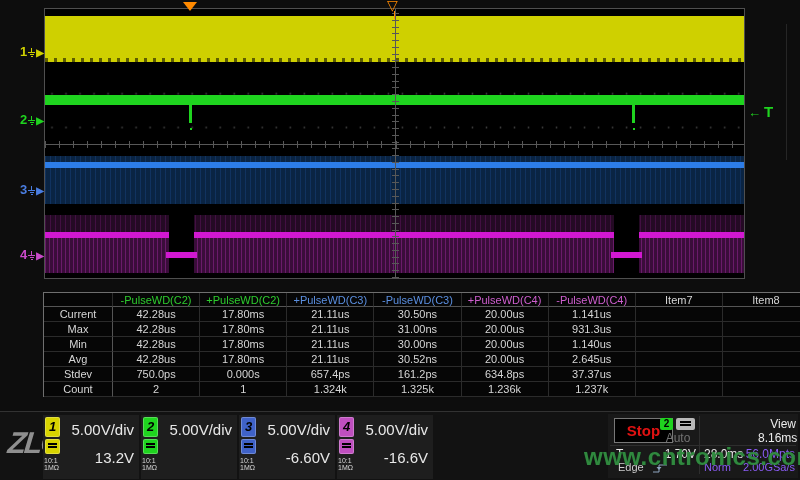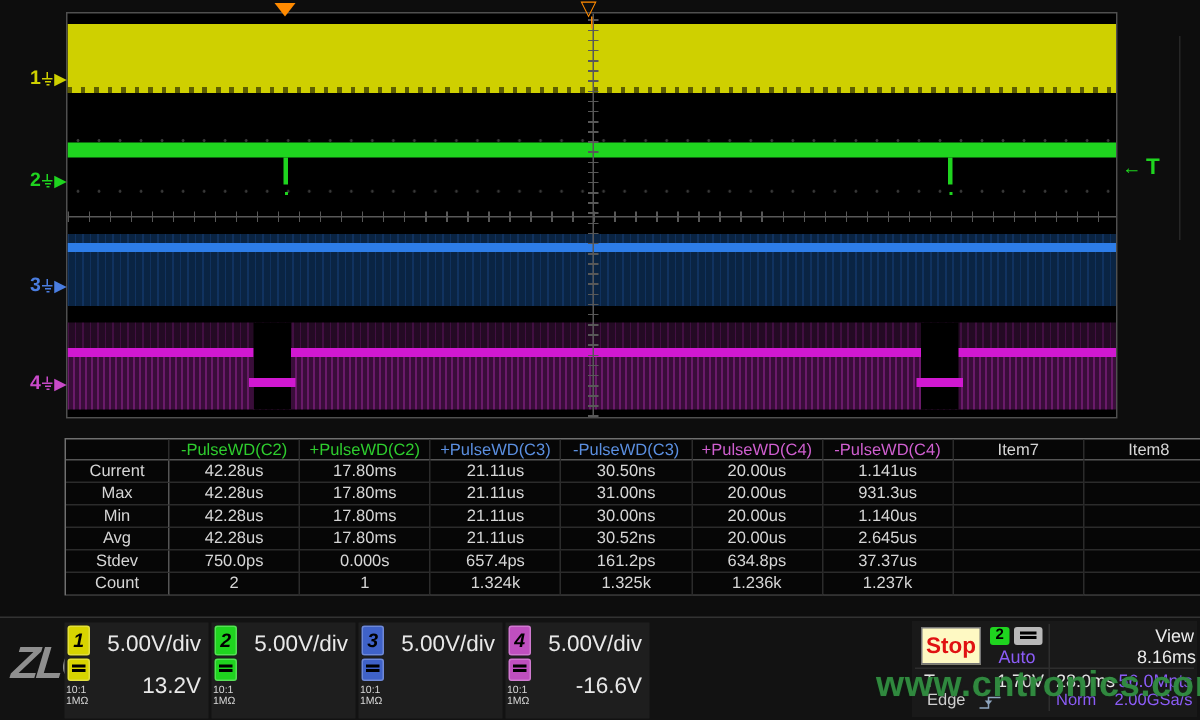--- a/index.html
+++ b/index.html
@@ -80,29 +80,29 @@
         border-top:2px solid #000;border-bottom:2px dashed #000;box-sizing:border-box;}
   .probe{position:absolute;left:1px;top:42px;font-size:7px;line-height:7px;color:#d8d8d8;}
   .cvals{position:absolute;left:20px;right:5px;top:0;height:100%;text-align:right;color:#e8e8e8;}
   .cvals .scale{height:28px;line-height:30px;font-size:15px;}
   .cvals .offset{height:26px;line-height:30px;font-size:15px;}
   .c1{background:#d8d400;} .c2{background:#1fd41f;} .c3{background:#3f62c8;} .c4{background:#bf4fbf;}
 
   .trigpanel{position:absolute;left:608px;top:2px;width:190px;height:64px;background:#191919;}
   .tp-vdiv{position:absolute;left:91px;top:2px;width:1px;height:58px;background:#2e2e2e;}
   .tp-hdiv{position:absolute;left:2px;top:31px;width:186px;height:1px;background:#2e2e2e;}
-  .stopbox{position:absolute;left:6px;top:4px;width:40px;height:25px;background:#fef9c3;border:1px solid #777;
+  .stopbox{position:absolute;left:6px;top:4px;width:59px;height:25px;background:#000000;border:1px solid #777;
         box-sizing:border-box;color:#e01212;font-weight:bold;font-size:15px;text-align:center;line-height:23px;}
   .srcgroup{position:absolute;left:50px;top:3px;width:40px;height:27px;}
   .srcbadge{position:absolute;left:2px;top:1px;width:13px;height:12px;background:#1fd41f;border-radius:2px;
         color:#000;font-size:10px;font-weight:bold;text-align:center;line-height:12px;}
   .srccoup{position:absolute;left:18px;top:1px;width:19px;height:12px;background:#b9b9b9;border-radius:2px;}
   .srccoup .dc{position:absolute;left:4px;top:3px;width:11px;height:5px;
         border-top:2px solid #000;border-bottom:2px dashed #000;box-sizing:border-box;}
-  .srcmode{position:absolute;left:0;top:14px;width:40px;text-align:center;color:#8b5cf6;font-size:12px;}
+  .srcmode{position:absolute;left:0;top:14px;width:40px;text-align:center;color:#737373;font-size:12px;}
   .tbbox{position:absolute;left:95px;top:3px;width:57px;height:28px;background:#000;border:1px solid #999;
         box-sizing:border-box;color:#fff;display:flex;align-items:center;justify-content:center;}
   .tbbox .num{font-size:19px;letter-spacing:-0.5px;}
   .tbbox .unit{font-size:9px;line-height:9px;margin-left:3px;text-align:left;}
   .viewbox{position:absolute;left:150px;top:3px;width:38px;height:28px;color:#ececec;font-size:12px;text-align:right;line-height:14px;}
   .trow{position:absolute;left:0;width:190px;height:14px;font-size:12px;color:#e8e8e8;}
   .trow .g{color:#8b5cf6;}
   .edgeicon{display:inline-block;vertical-align:-1px;}
 
   .watermark{position:absolute;left:584px;top:443px;z-index:99;font-size:24px;font-weight:bold;
@@ -261,20 +261,21 @@
       <div class="badge c3">3</div>
       <div class="coup c3">
           <div class="dc"></div>
         </div>
       <div class="probe">
         <div>10:1</div>
           <div>1MΩ</div>
       </div>
       <div class="cvals">
         <div class="scale">5.00V/div</div>
+        <div class="offset">-6.60V</div>
       </div>
     </div>
     <div class="chblock" style="left:337px;">
       <div class="badge c4">4</div>
       <div class="coup c4">
           <div class="dc"></div>
         </div>
       <div class="probe">
         <div>10:1</div>
           <div>1MΩ</div>

